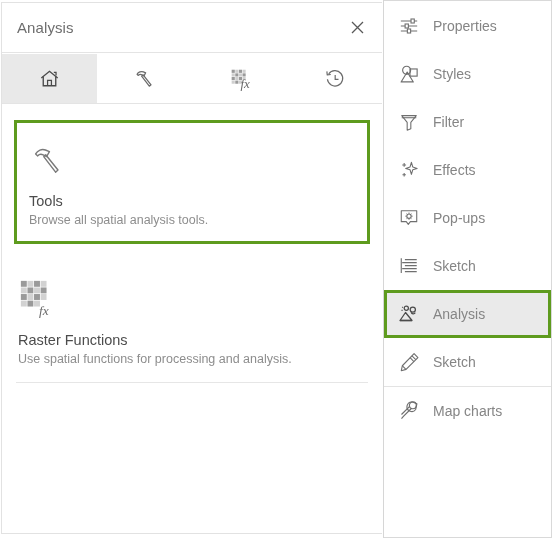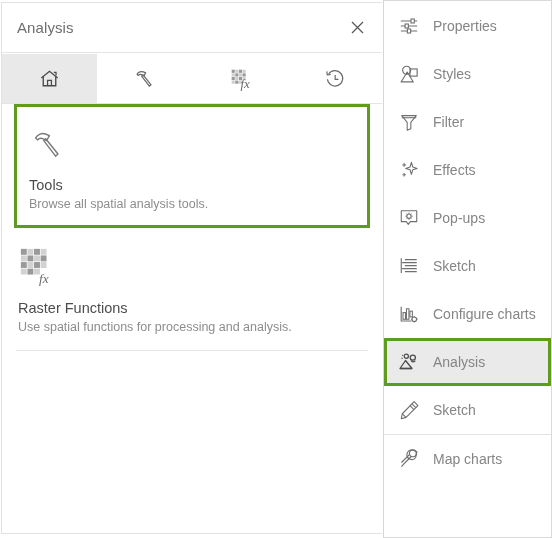--- a/index.html
+++ b/index.html
@@ -109,21 +109,21 @@
     overflow: hidden;
   }
   .card {
     position: relative;
     margin: 0 14px;
     padding: 18px 2px 16px 2px;
     border-bottom: 1px solid #e6e6e6;
     cursor: pointer;
   }
   .card.highlight {
-    margin: 0 12px;
+    margin: 16px 12px;
     padding: 16px 0 14px 12px;
     border: 3px solid #5e9b1e;
     border-bottom: 3px solid #5e9b1e;
   }
   .card-icon {
     height: 46px;
     display: flex;
     align-items: center;
   }
   .card-title {
@@ -387,33 +387,20 @@
       <span class="side-icon">
         <svg width="20" height="20" viewBox="0 0 22 22">
           <path d="M6.5 4 H19.5 M3.5 7.3 H19.5 M6.5 10.6 H19.5 M3.5 13.9 H19.5 M6.5 17.2 H19.5" stroke="#6f6f6f" stroke-width="1.25"></path>
           <path d="M2.5 2.5 V18.8" stroke="#6f6f6f" stroke-width="1.25"></path>
         </svg>
       </span>
       <span class="side-label">Sketch</span>
     </div>
 
 
-    <div class="side-item">
-      <span class="side-icon">
-        <svg width="21" height="21" viewBox="0 0 22 22">
-          <path d="M2.3 3 V17.8 H13" stroke="#6f6f6f" stroke-width="1.2" fill="none"></path>
-          <rect x="4.2" y="9" width="2.6" height="7" fill="none" stroke="#6f6f6f" stroke-width="1.1"></rect>
-          <rect x="7.8" y="5" width="2.6" height="11" fill="none" stroke="#6f6f6f" stroke-width="1.1"></rect>
-          <rect x="11.4" y="7.5" width="2.6" height="6" fill="none" stroke="#6f6f6f" stroke-width="1.1"></rect>
-          <circle cx="16" cy="16" r="2.4" fill="none" stroke="#6f6f6f" stroke-width="1.15"></circle>
-          <path d="M16 12.5 V13.6 M16 18.4 V19.5 M12.5 16 H13.6 M18.4 16 H19.5" stroke="#6f6f6f" stroke-width="1.05"></path>
-        </svg>
-      </span>
-      <span class="side-label">Configure charts</span>
-    </div>
 
     <div class="side-item selected">
       <span class="side-icon">
         <svg width="22" height="22" viewBox="0 0 22 22">
           <path d="M2 17.5 L7.5 9.5 L14 17.5 Z" fill="none" stroke="#4c4c4c" stroke-width="1.3" stroke-linejoin="round"></path>
           <path d="M2 17.5 H14" stroke="#4c4c4c" stroke-width="1.3"></path>
           <circle cx="8.3" cy="5.3" r="2.1" fill="none" stroke="#4c4c4c" stroke-width="1.25"></circle>
           <circle cx="14.8" cy="6.6" r="2.6" fill="none" stroke="#4c4c4c" stroke-width="1.25"></circle>
           <path d="M13.1 9.2 C13.8 11.1 16.2 11.4 17.3 9.6" fill="none" stroke="#4c4c4c" stroke-width="1.2"></path>
           <path d="M4.2 4 L4.9 4.7 M3.5 7.4 L4.6 7.4" stroke="#4c4c4c" stroke-width="1.1"></path>

